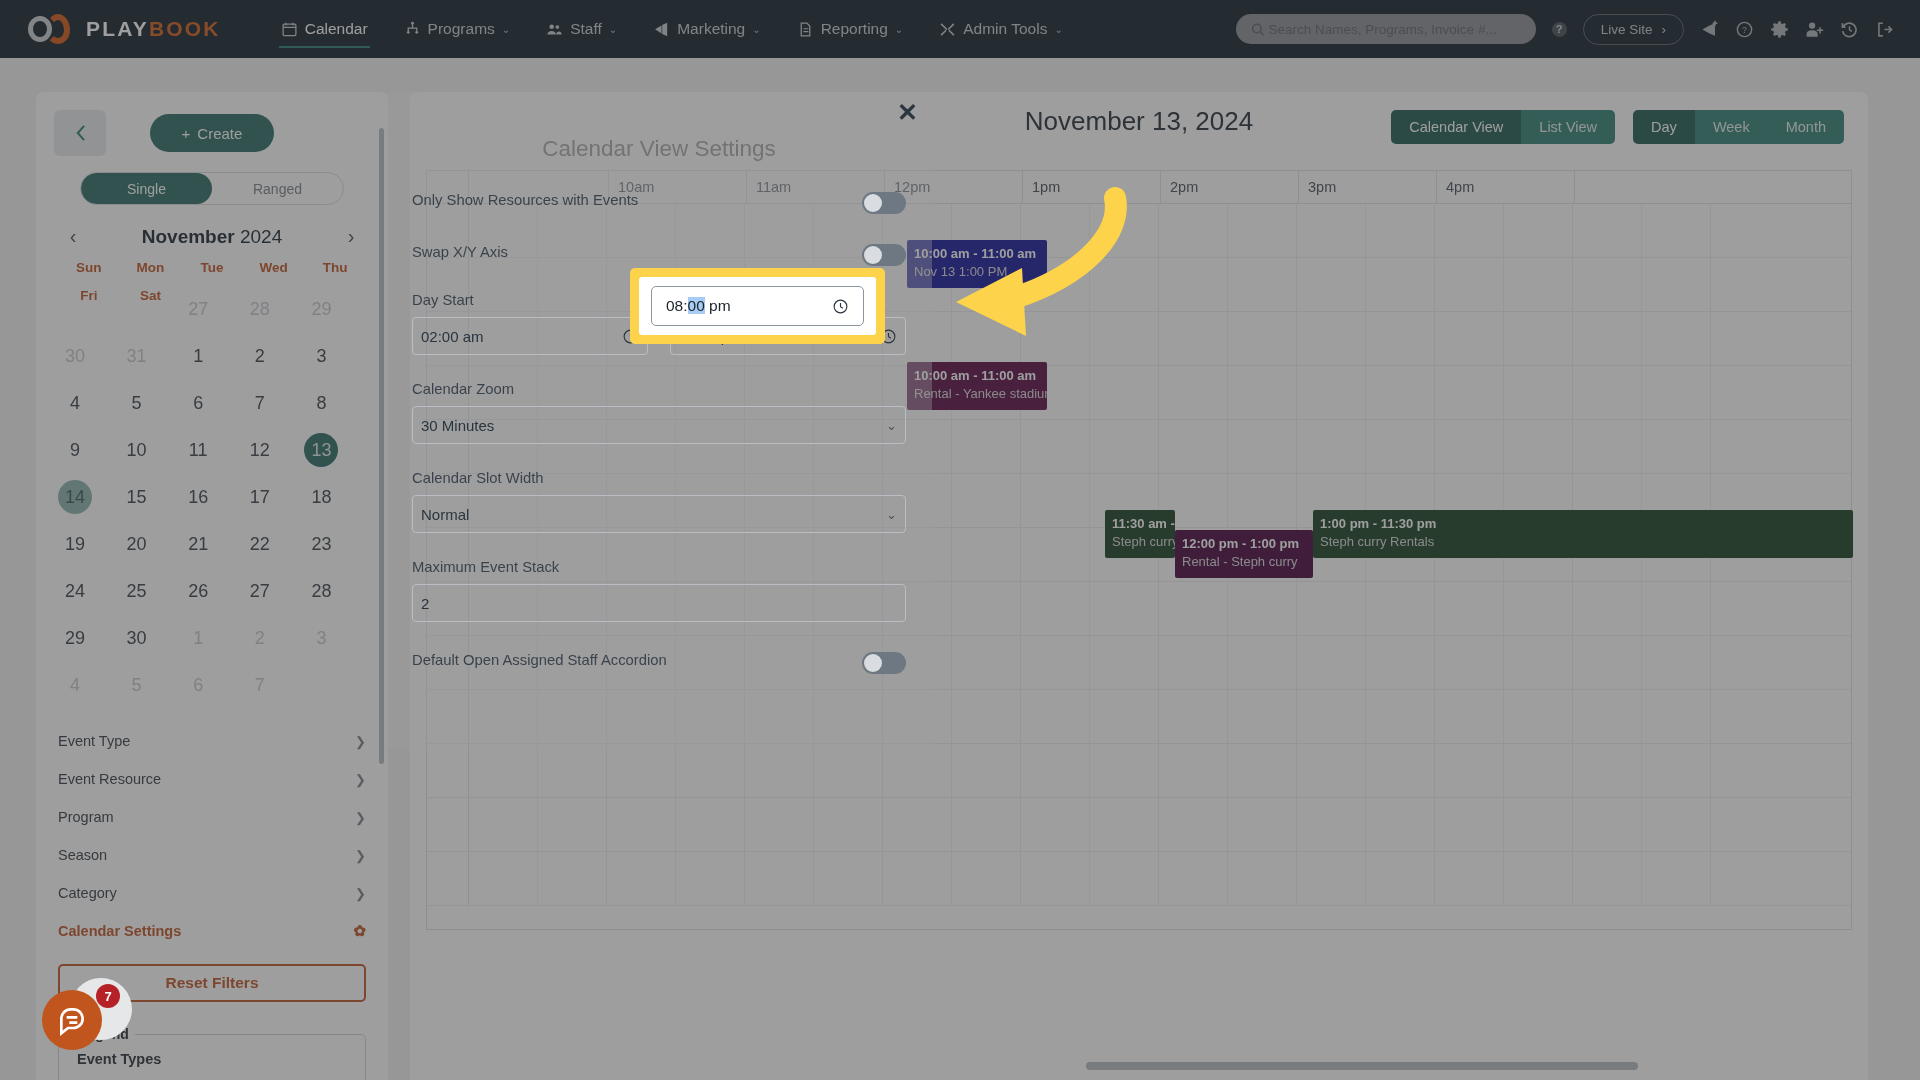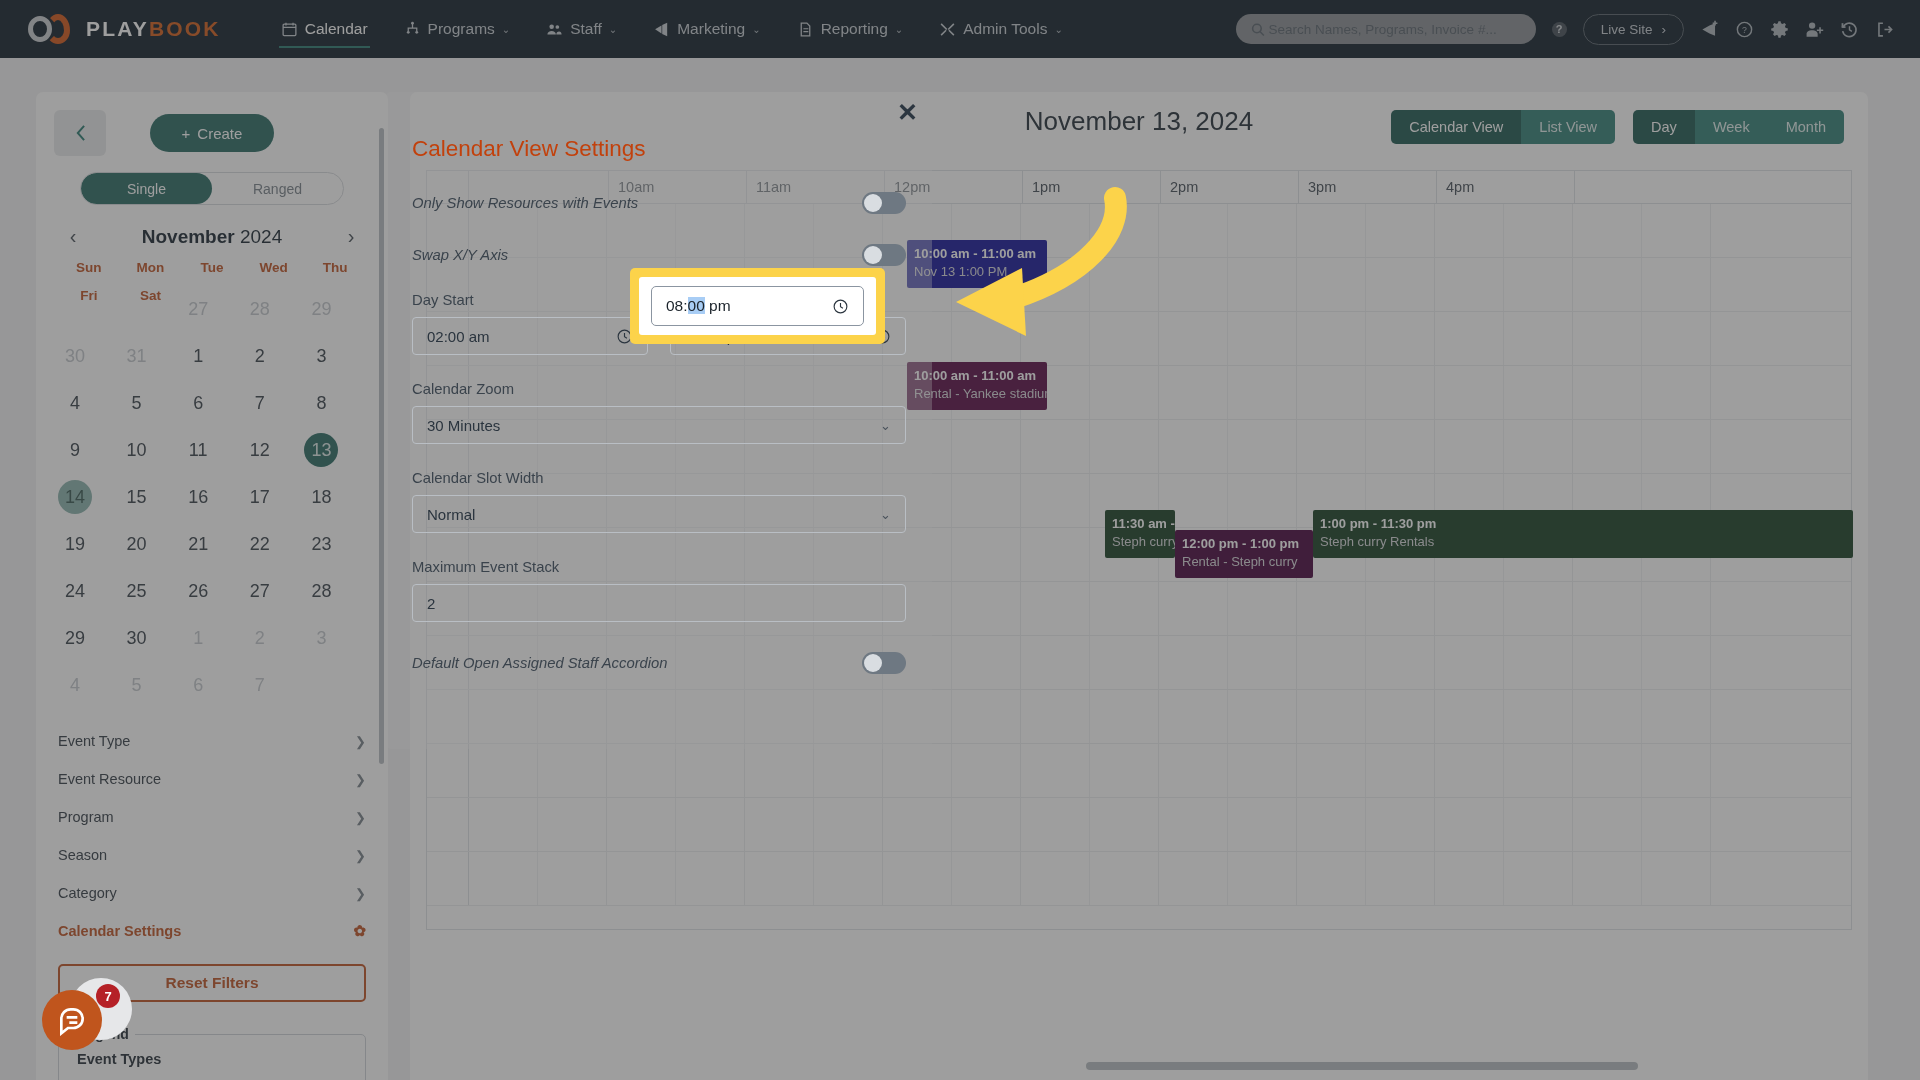--- a/index.html
+++ b/index.html
@@ -202,37 +202,37 @@
     background: #ffffff; opacity: .35; border-radius: 5px;
   }
   .modal-inner {
     position: absolute; left: 386px; top: 92px; width: 546px; height: 657px;
     padding: 22px 26px; z-index: 22;
   }
   .mclose {
     position: absolute; right: 14px; top: 8px; font-size: 25px; color: #2c3640;
     cursor: pointer; font-weight: 700; line-height: 1;
   }
-  .mtitle { font-size: 22.5px; color: #c2410c; margin-top: 22px; }
+  .mtitle { text-align: center; font-size: 22.5px; color: #737373; margin-top: 22px; }
   .mrow {
-    display: flex; align-items: center; justify-content: space-between; margin-top: 30px; font-style: italic;
+    display: flex; justify-content: space-between; margin-top: 30px;
   }
   .mlabel { font-size: 14.8px; color: #3a434c; }
   .toggle {
     width: 44px; height: 22px; border-radius: 11px; background: #6e7882; position: relative; cursor: pointer;
   }
   .toggle::after {
     content: ""; position: absolute; left: 2px; top: 2px; width: 18px; height: 18px;
     border-radius: 50%; background: #d9dde1;
   }
   .fgroup { margin-top: 26px; }
   .flabel { font-size: 14.8px; color: #3a434c; margin-bottom: 9px; display: block; }
   .ffield {
     height: 38px; border: 1px solid #b9bec4; border-radius: 4px; background: transparent;
-    display: flex; align-items: center; padding: 0 14px; font-size: 15px; color: #2a343e;
+    display: flex; align-items: center; padding: 0 8px; font-size: 15px; color: #2a343e;
     justify-content: space-between; width: 100%;
   }
   .half-row { display: flex; gap: 22px; }
   .half-row .fgroup { flex: 1; margin-top: 26px; }
   .clk { width: 17px; height: 17px; stroke: #2b353f; fill: none; stroke-width: 1.6; }
   .chevdn { font-size: 13px; color: #4a535c; }
   .mtitle2 { text-align: center; font-size: 22.5px; color: #2a343e; margin-top: 34px; }
 
   
   .hl {

